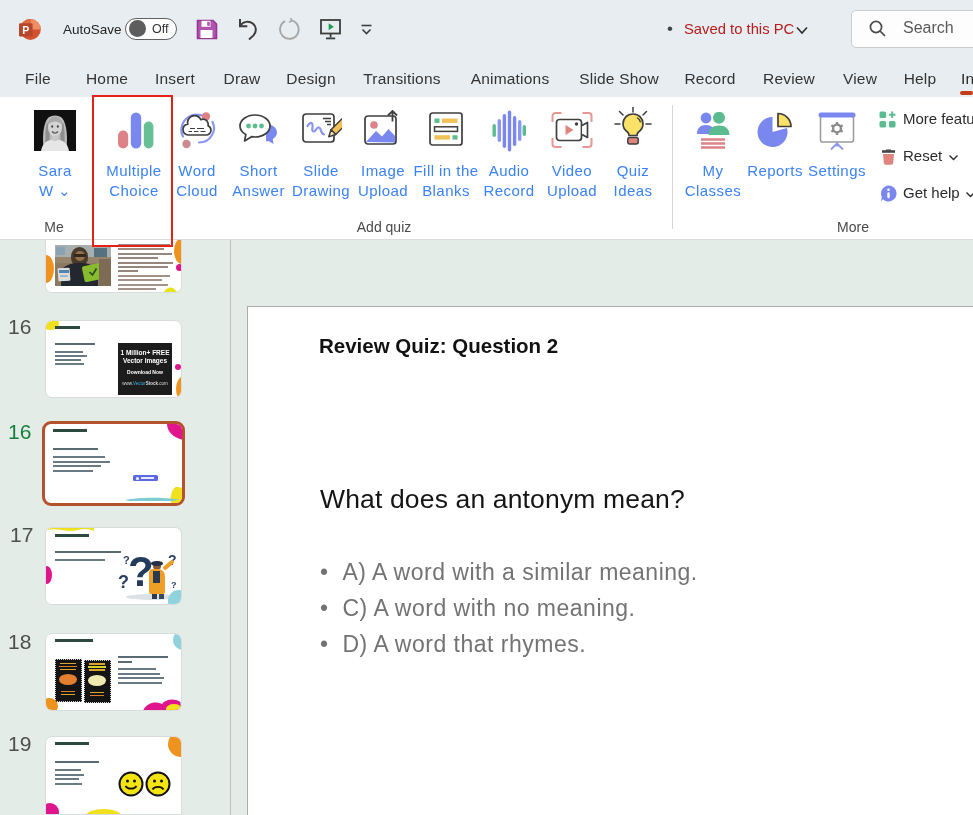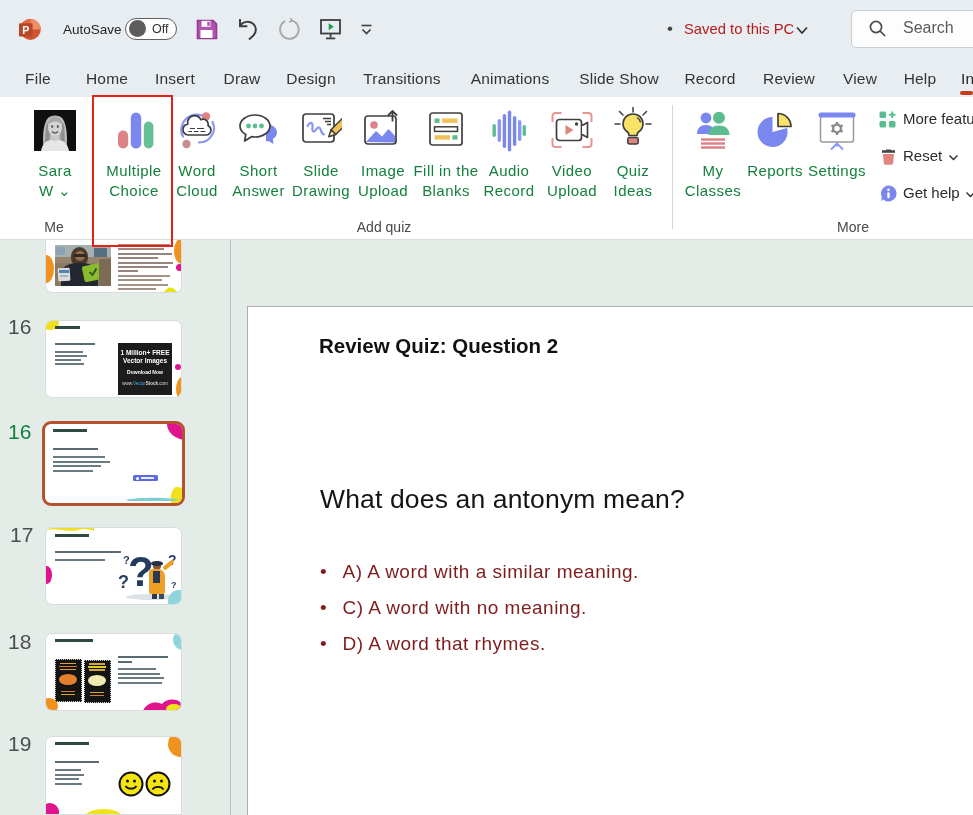--- a/index.html
+++ b/index.html
@@ -5,21 +5,21 @@
   * { margin:0; padding:0; box-sizing:border-box; }
   html,body { width:973px; height:815px; overflow:hidden; }
   body { font-family:"Liberation Sans", sans-serif; position:relative; background:#e4ece8; }
   .abs { position:absolute; }
   .blt { display:inline-block; width:22.5px; letter-spacing:0; }
   
   #titlebar { left:0; top:0; width:973px; height:60px; background:#e7edf0; }
   #menubar { left:0; top:60px; width:973px; height:37px; background:#e7edf0; }
   .menuitem { position:absolute; top:0; height:37px; line-height:37px; transform:translateX(-50%); font-size:15.5px; color:#333; letter-spacing:0.2px; white-space:nowrap; }
   #ribbon { left:0; top:97px; width:973px; height:143px; background:#ffffff; border-bottom:1px solid #d9dedd; }
-  .riblabel { position:absolute; transform:translateX(-50%); font-size:15px; letter-spacing:0.45px; line-height:19.5px; color:#15803d; text-align:center; white-space:pre; top:64px; }
+  .riblabel { position:absolute; transform:translateX(-50%); font-size:15px; letter-spacing:0.45px; line-height:19.5px; color:#3b82f6; text-align:center; white-space:pre; top:64px; }
   .grouplabel { position:absolute; transform:translateX(-50%); font-size:14px; color:#4a4a4a; top:122px; }
   .ribicon { position:absolute; }
   
   #panel { left:0; top:240px; width:231px; height:575px; background:#e4ece8; overflow:hidden; }
   #paneldiv { left:230px; top:240px; width:1px; height:575px; background:#bcc2c0; }
   .slidenum { position:absolute; font-size:21px; color:#4e4e4e; }
   .thumb { position:absolute; left:45px; width:137px; background:#fff; border:1px solid #d8dcda; border-radius:7px; overflow:hidden; }
   
   #slide { left:247px; top:306px; width:726px; height:509px; background:#fff; border-left:1px solid #a9aeac; border-top:1px solid #a9aeac; }
 </style>
@@ -441,19 +441,19 @@
     </svg>
     <div class="abs" style="left:-5px; top:66px; width:18px; height:18px; border-radius:50%; background:#e0148c;"></div>
     <div class="abs" style="left:40px; top:72px; width:35px; height:13px; border-radius:50%; background:#f0e11c;"></div>
   </div>
 </div>
 <div id="paneldiv" class="abs"></div>
 <div id="slide" class="abs"></div>
 
 <div class="abs" style="left:319px; top:334px; font-size:20.5px; font-weight:bold; color:#111;">Review Quiz: Question 2</div>
 <div class="abs" style="left:320px; top:484px; font-size:26.5px; color:#151515; letter-spacing:0.15px;">What does an antonym mean?</div>
-<div class="abs" style="left:320px; top:554px; font-size:19px; color:#7f1d1d; line-height:36px; letter-spacing:0.5px;">
+<div class="abs" style="left:320px; top:554px; font-size:23px; color:#737373; line-height:36px; letter-spacing:0.5px;">
   <div><span class="blt">•</span>A) A word with a similar meaning.</div>
   <div><span class="blt">•</span>C) A word with no meaning.</div>
   <div><span class="blt">•</span>D) A word that rhymes.</div>
 </div>
 
 <div class="abs" style="left:92px; top:95px; width:81px; height:152px; border:2.5px solid #e62117;"></div>
 
 </body></html>

